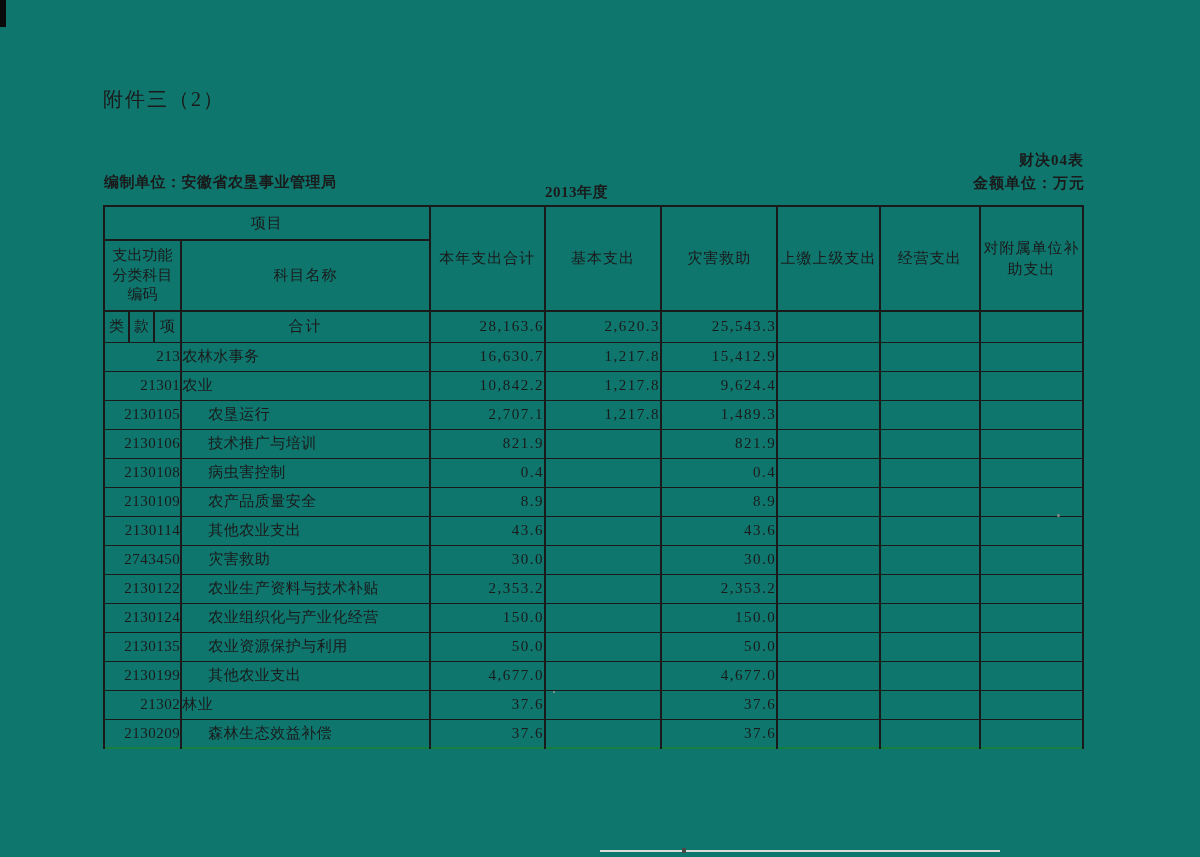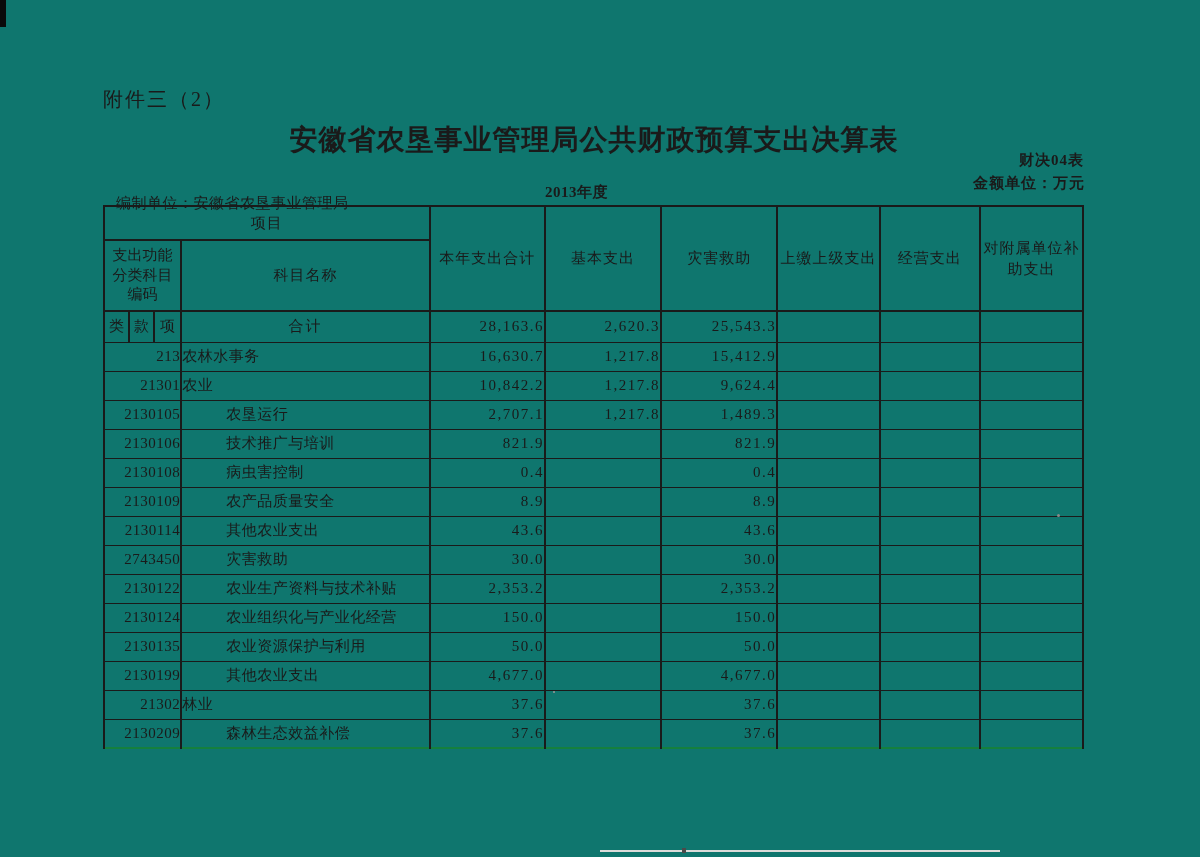--- a/index.html
+++ b/index.html
@@ -30,22 +30,22 @@
   }
   .form-code {
     position: absolute; right: 116px; top: 151px;
     font-size: 15px; font-weight: 600; letter-spacing: 1px;
   }
   .unit-note {
     position: absolute; right: 115px; top: 174px;
     font-size: 15px; font-weight: 600; letter-spacing: 1px;
   }
   .prepared-by {
-    position: absolute; left: 104px; top: 194px;
-    font-size: 15px; font-weight: 400; letter-spacing: 0.5px; margin-left: 12px;
+    position: absolute; left: 104px; top: 173px;
+    font-size: 15px; font-weight: 700; letter-spacing: 0.5px;
   }
   .fiscal-year {
     position: absolute; left: 545px; top: 183px;
     font-size: 15px; font-weight: 600; letter-spacing: 0.5px;
   }
   table.budget {
     position: absolute; left: 103px; top: 205px;
     width: 981px;
     border-collapse: collapse;
     table-layout: fixed;
@@ -67,40 +67,39 @@
   tr.total-row { height: 31px; }
   tr.total-row td { border-top-width: 2px; }
   tr.data-row { height: 29px; }
   th.code-head { white-space: pre-line; line-height: 1.3; }
   th.name-head, th.project-group, th.col-head { letter-spacing: 1px; }
   th.col-head { line-height: 1.4; padding: 0 2px; }
   td.kind { text-align: center; letter-spacing: 0; }
   td.total-name { text-align: center; letter-spacing: 2px; margin-top: 48px; }
   td.code { text-align: right; padding-left: 3px; letter-spacing: 0.5px; font-size: 15px; }
   td.name { text-align: left; padding-left: 4px; letter-spacing: 0.5px; }
-  td.name.indent { padding-left: 44px; }
+  td.name.indent { padding-left: 26px; }
   td.val { text-align: right; padding-right: 5px; letter-spacing: 1.5px; font-size: 15px; }
   .bottom-streak {
     position: absolute; left: 600px; top: 850px;
     width: 400px; height: 2px; background: #dcdcda;
   }
   .speck-1 { position: absolute; left: 682px; top: 848px; width: 4px; height: 5px; background: #4a4a4a; }
   .speck-2 { position: absolute; left: 1057px; top: 514px; width: 3px; height: 3px; background: #8a8a88; border-radius: 50%; }
   .speck-3 { position: absolute; left: 553px; top: 691px; width: 2px; height: 2px; background: #9a9a98; border-radius: 50%; }
 </style>
 </head>
 <body>
 
 <div class="page">
 
   <div class="corner-mark"></div>
 
   <div class="attachment-label">附件三（2）</div>
 
-  <div class="doc-title">安徽省农垦事业管理局公共财政预算支出决算表</div>
 
   <div class="form-code">财决04表</div>
 
   <div class="unit-note">金额单位：万元</div>
 
   <div class="prepared-by">编制单位：安徽省农垦事业管理局</div>
 
   <div class="fiscal-year">2013年度</div>
 
   <table class="budget">

